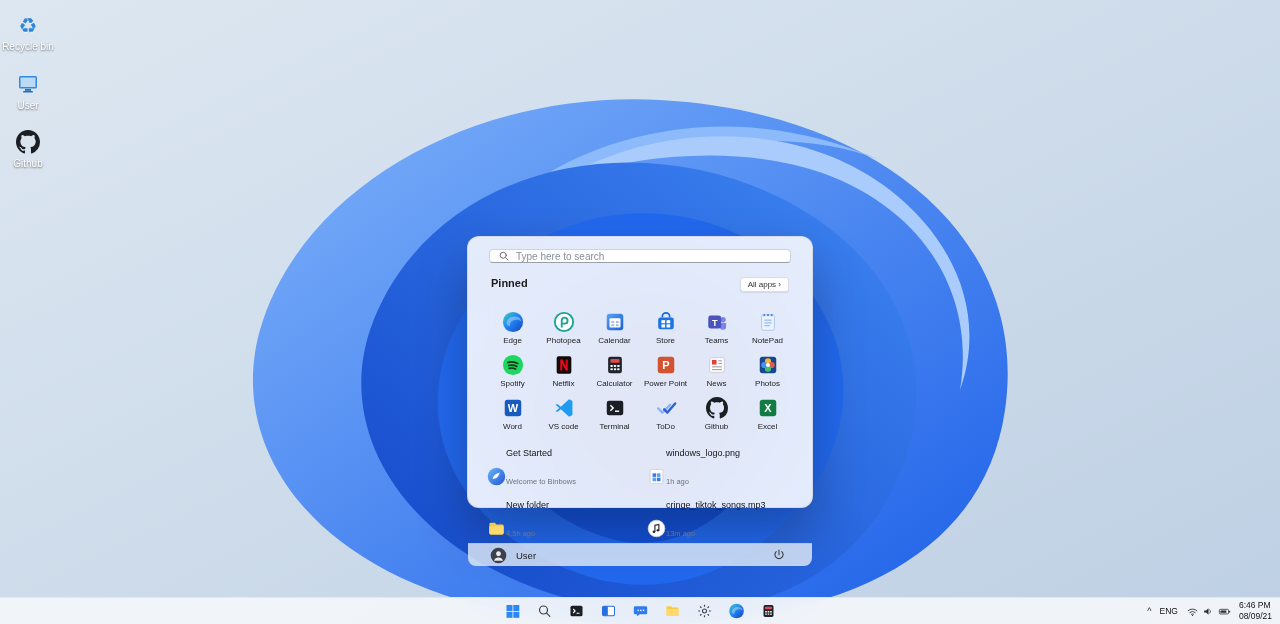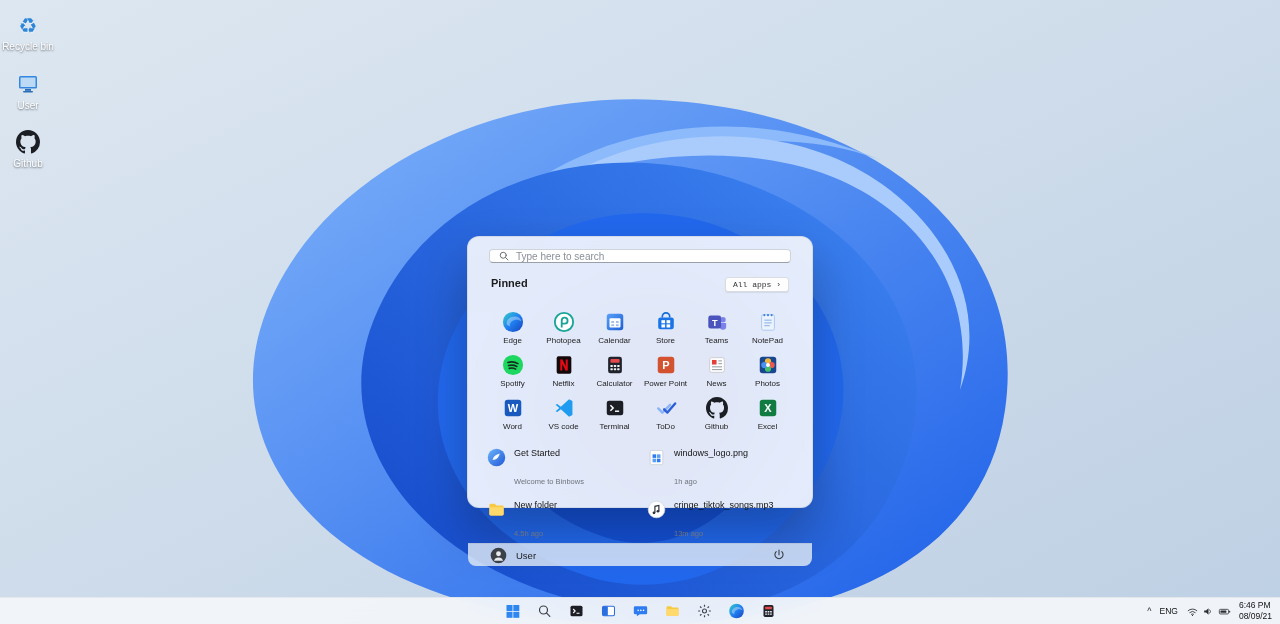--- a/index.html
+++ b/index.html
@@ -18,27 +18,27 @@
   
   .start-menu{position:absolute;left:467px;top:236px;width:346px;height:272px;background:rgba(248,250,253,.9);backdrop-filter:blur(20px);border:1px solid rgba(0,0,0,.08);border-radius:12px;box-shadow:0 24px 50px rgba(0,0,0,.28);z-index:5;display:flex;flex-direction:column}
   .sm-search{margin:12px 21px 0;height:21px;background:#fff;border:1px solid #cfd3da;border-bottom:1px solid #9aa0a8;border-radius:4px;display:flex;align-items:center;gap:6px;padding:0 8px}
   .sm-search svg{width:12px;height:12px;flex:none}
   .sm-search input{border:none;outline:none;flex:1;font-size:10px;color:#333;background:transparent;font-family:"Liberation Sans",sans-serif}
   .sm-search input::placeholder{color:#8a8f98}
   .sm-head{display:flex;justify-content:space-between;margin:8px 23px}
   .sm-head.pinned{margin-top:14px}
   .sm-head.recommended{margin-top:16px}
   .sm-title{font-size:11px;font-weight:700;color:#1b1b1b}
-  .sm-btn{font-size:8px;color:#333;background:#fdfdfd;border:1px solid #d9dce1;border-radius:3px;padding:2px 7px;box-shadow:0 1px 1px rgba(0,0,0,.08);cursor:pointer;font-family:Liberation Mono, monospace}
+  .sm-btn{font-size:8px;color:#333;background:#fdfdfd;border:1px solid #d9dce1;border-radius:3px;padding:2px 7px;box-shadow:0 1px 1px rgba(0,0,0,.08);cursor:pointer;font-family:Liberation Sans, sans-serif}
   .app-grid{display:grid;grid-template-columns:repeat(6,51px);justify-content:center;margin-top:6px}
   .app{height:43px;display:flex;flex-direction:column;align-items:center;justify-content:center;gap:3px;border-radius:4px;cursor:pointer}
   .app .ic,.app .ic svg{width:22px;height:22px;display:block}
   .app-label{font-size:8px;color:#222;white-space:nowrap}
   .rec-grid{display:grid;grid-template-columns:158px 158px;justify-content:center;gap:4px 2px;margin-top:8px}
-  .rec-item{display:flex;align-items:flex-start;gap:8px;padding:5px 6px;border-radius:4px;cursor:pointer}
+  .rec-item{display:flex;align-items:flex-end;padding:5px 6px;border-radius:4px;cursor:pointer}
   .rec-item .ric,.rec-item .ric svg{width:19px;height:19px;flex:none;display:block}
   .rec-title{font-size:9px;color:#141414}
   .rec-sub{font-size:7.5px;color:#6f747c;margin-top:19px}
   .sm-footer{margin-top:auto;height:33px;background:rgba(228,236,245,.8);border-top:1px solid rgba(0,0,0,.06);border-radius:0 0 8px 8px;display:flex;align-items:center;padding:0 22px}
   .sm-user{display:flex;align-items:center;gap:9px;cursor:pointer}
   .sm-user svg{width:17px;height:17px;display:block}
   .sm-user-label{font-size:9.5px;color:#1c1c1c}
   .sm-power{margin-left:auto;cursor:pointer;width:22px;height:22px;display:flex;align-items:center;justify-content:center;border-radius:4px}
   .sm-power svg{width:14px;height:14px}
 

